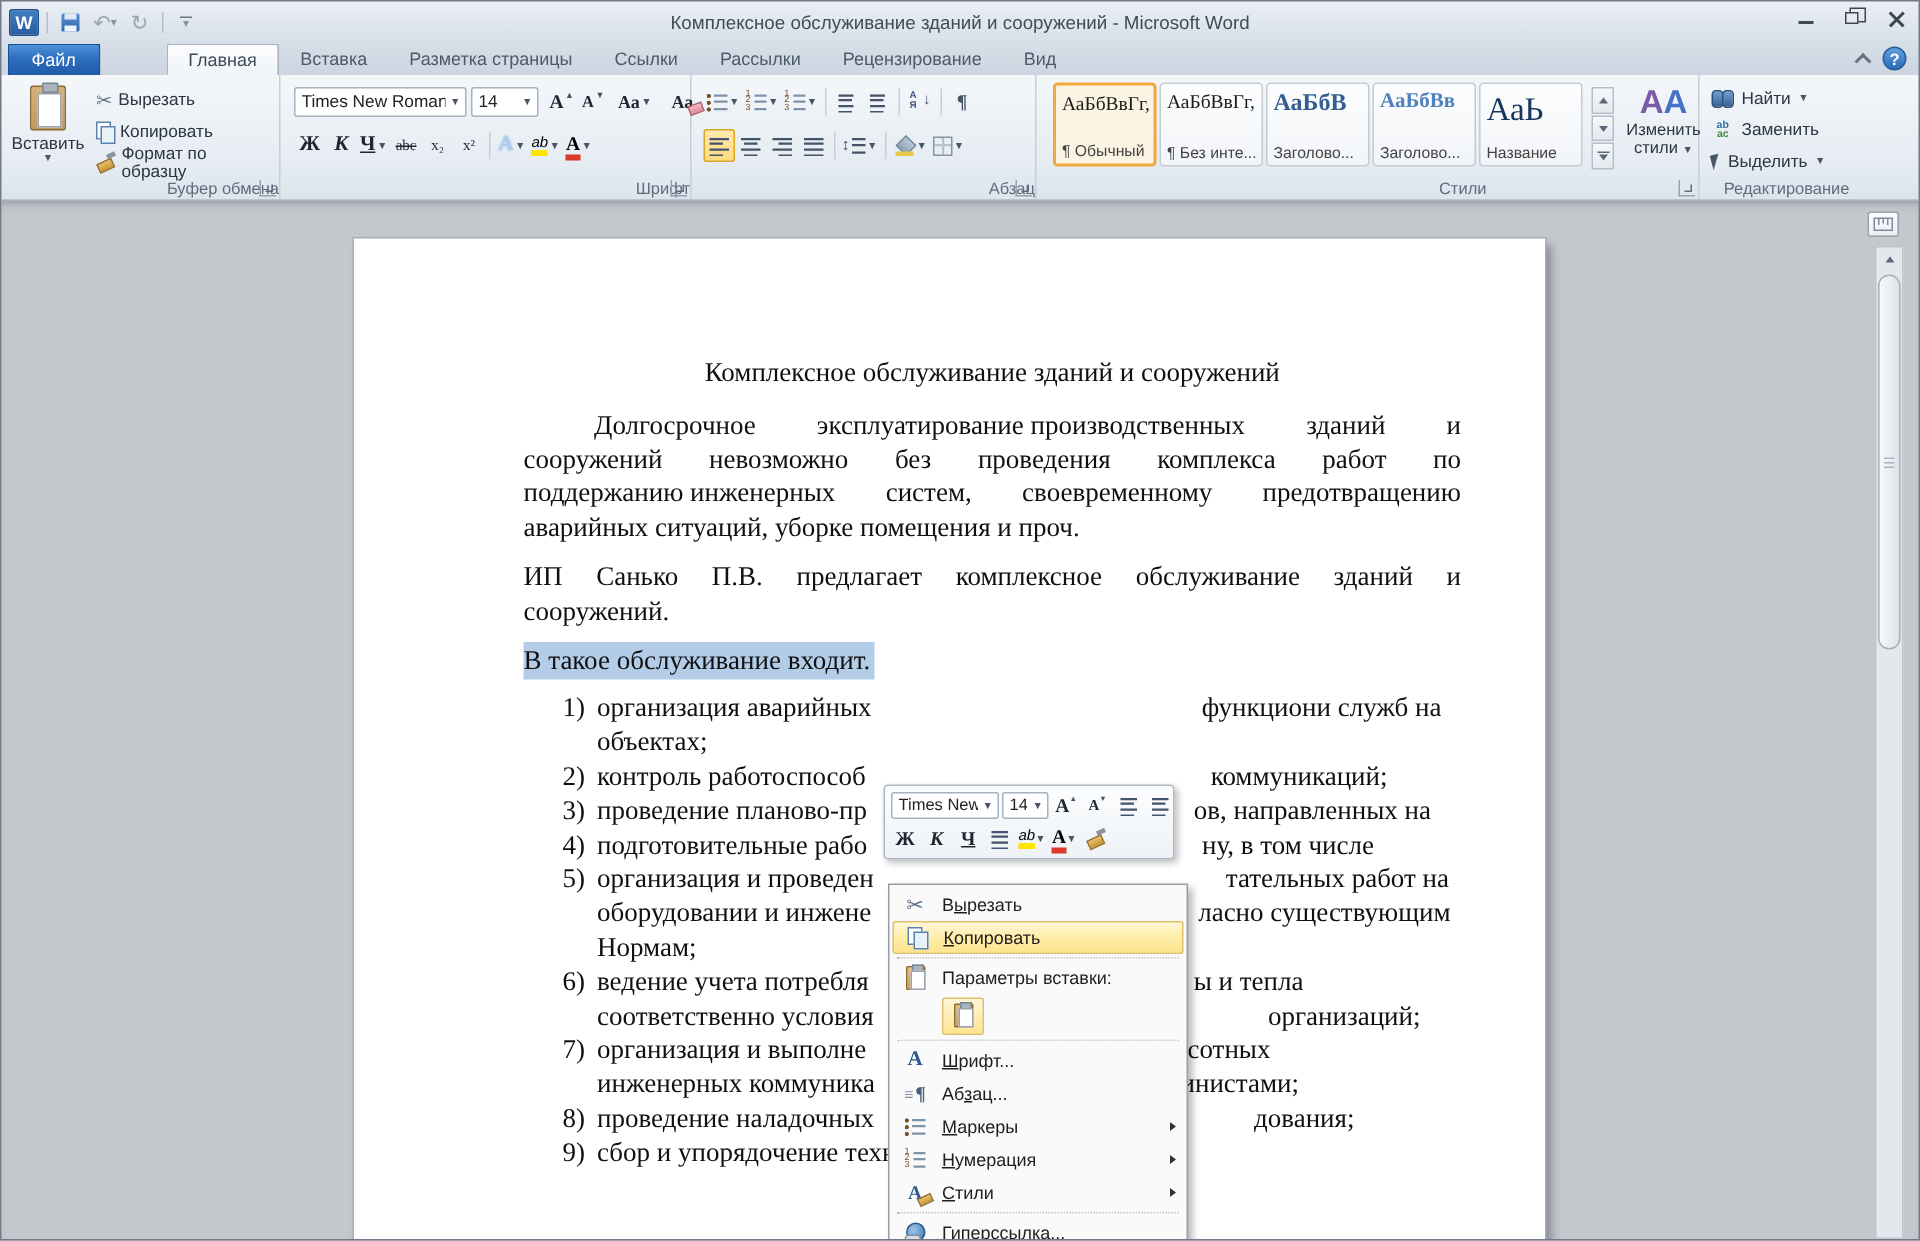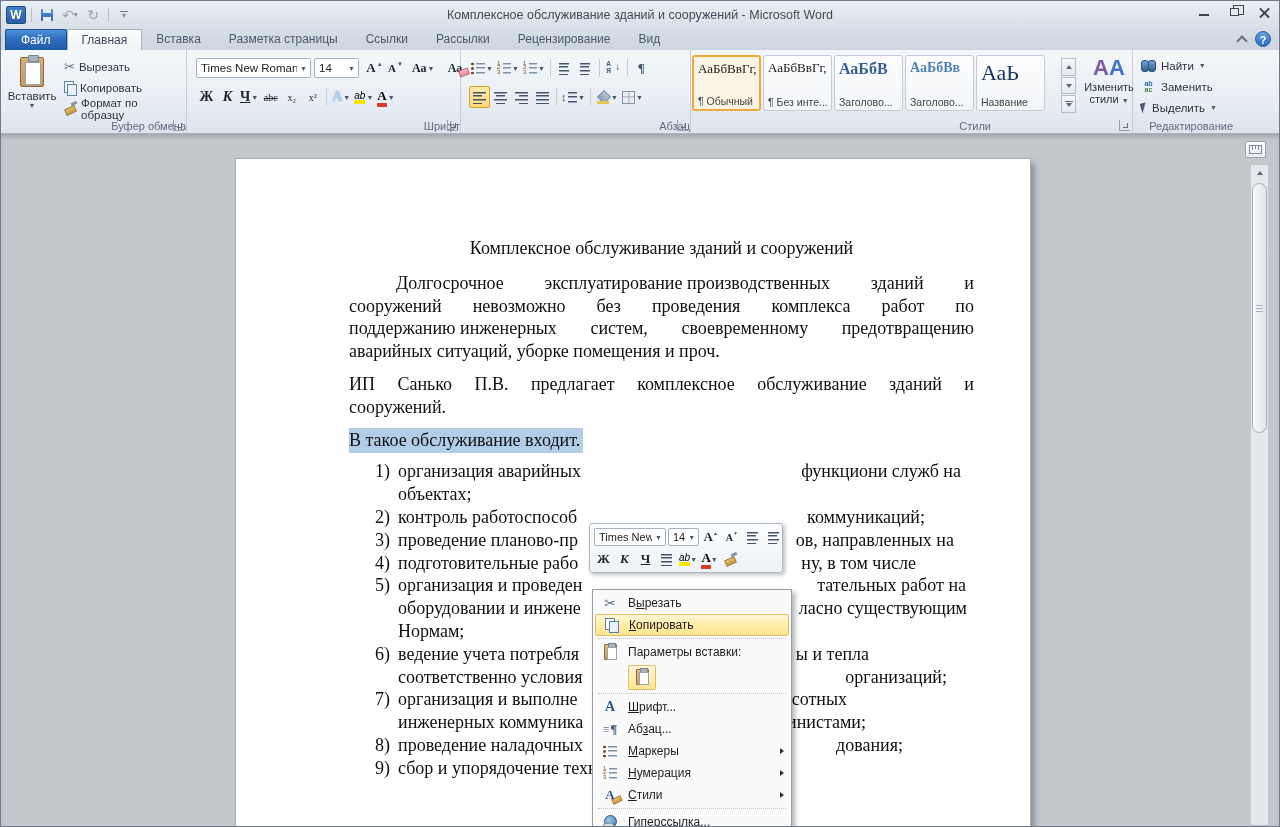--- a/index.html
+++ b/index.html
@@ -33,21 +33,21 @@
   .gl-close::before,.gl-close::after { content:""; position:absolute; left:-1px; top:5px; width:13px; height:1.8px; background:#3e4750; }
   .gl-close::before { transform:rotate(45deg); } .gl-close::after { transform:rotate(-45deg); }
 
   
   .tabrow { position:absolute; left:0; top:27px; right:0; height:22px;
     background:linear-gradient(#d7dfe8,#ccd5e0); display:flex; align-items:flex-end; padding-left:4px; }
   .tab { padding:0 14px; height:21px; line-height:21px; font-size:12px; color:#4c5a6b; white-space:nowrap; }
   .tab.file { background:linear-gradient(#4e92d8,#2e6fbe 45%,#1f5ba8); color:#fff; border-radius:2px 2px 0 0;
     border:1px solid #1b4e90; border-bottom:none; padding:0 15px; }
   .tab.active { background:linear-gradient(#fbfcfd,#f0f4f8); border:1px solid #a9b3bf; border-bottom:none;
-    border-radius:2px 2px 0 0; color:#3e4a58; }
+    border-radius:2px 2px 0 0; color:#3e4a58;margin-left:44px; }
   .tab-right { margin-left:auto; display:flex; align-items:center; gap:6px; padding-right:8px; height:100%; }
   .collapse-chevron { width:14px; height:12px; position:relative; }
   .collapse-chevron::before { content:""; position:absolute; left:3px; top:4px; width:6px; height:6px;
     border-left:2px solid #68737f; border-top:2px solid #68737f; transform:rotate(45deg); }
   .help-btn { width:16px; height:16px; border-radius:50%; background:linear-gradient(#5fa0dd,#2e6db8);
     color:#fff; font-size:11px; font-weight:bold; text-align:center; line-height:16px; border:1px solid #2a5d9e; }
 
   
   .ribbon { position:absolute; left:0; top:49px; right:0; height:84px;
     background:linear-gradient(#f4f7fa,#e7edf3 65%,#dde4ec); border-bottom:1px solid #a9b2bd; }
@@ -445,21 +445,21 @@
         <div class="rbtn">
             <span class="ic-borders"></span>
             <span class="caret">▼</span>
           </div>
       </div>
       <div class="rgl">Абзац</div>
       <div class="launcher"></div>
     </div>
 
     <div class="rgroup" style="left:690px;width:442px;">
-      <div class="rrow" style="left:1px;top:5px;align-items:flex-end;" id="styles-host">
+      <div class="rrow" style="left:11px;top:5px;align-items:flex-end;" id="styles-host">
           <div class="stylecard selected">
             <div class="sample" style="color: rgb(26, 26, 26); font-size: 13px;">АаБбВвГг,</div>
             <div class="sname">¶ Обычный</div>
           </div>
           <div class="stylecard">
             <div class="sample" style="color: rgb(26, 26, 26); font-size: 13px;">АаБбВвГг,</div>
             <div class="sname">¶ Без инте...</div>
           </div>
           <div class="stylecard">
             <div class="sample" style="color: rgb(54, 95, 145); font-size: 16px; font-weight: bold;">АаБбВ</div>

